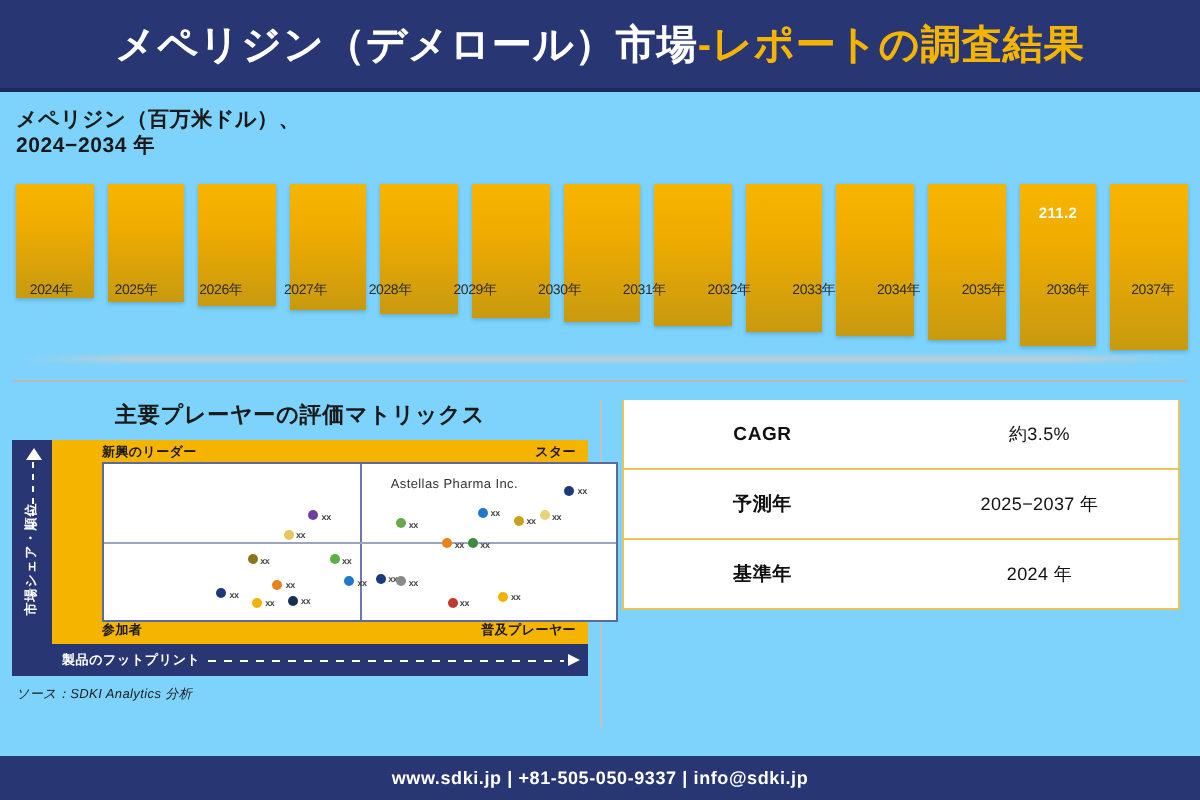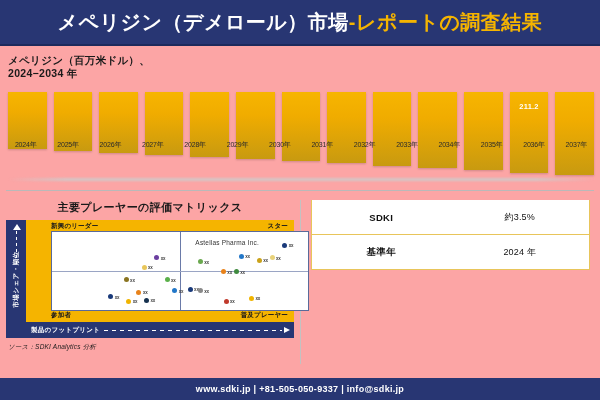--- a/index.html
+++ b/index.html
@@ -2,21 +2,21 @@
 <html><head>
 <meta charset="utf-8">
 <style>
   html,body{margin:0;padding:0;}
   body{
     width:600px;height:400px;overflow:hidden;
     background:#ffffff;
     font-family:"Liberation Sans","DejaVu Sans",sans-serif;
     -webkit-font-smoothing:antialiased;
   }
-  .page{position:relative;width:600px;height:400px;background:#fca5a5;}
+  .page{position:relative;width:600px;height:400px;background:#7dd3fc;}
 
   
   .header{
     height:44px;background:#283673;
     display:flex;align-items:center;justify-content:center;
     border-bottom:2px solid #1d2a5c;
   }
   .header-title{
     font-size:20px;font-weight:700;color:#ffffff;letter-spacing:.5px;
     white-space:nowrap;
@@ -322,22 +322,26 @@
 
       <div class="source">ソース：SDKI Analytics 分析</div>
     </div>
 
     <div class="panel-divider"></div>
 
     <div class="panel-right">
       <div class="insight-card">
         <div id="insight-rows">
             <div class="insight-row">
-              <div class="insight-key">SDKI</div>
+              <div class="insight-key">CAGR</div>
               <div class="insight-val">約3.5%</div>
+            </div>
+            <div class="insight-row">
+              <div class="insight-key">予測年</div>
+              <div class="insight-val">2025−2037 年</div>
             </div>
             <div class="insight-row">
               <div class="insight-key">基準年</div>
               <div class="insight-val">2024 年</div>
             </div>
           </div>
       </div>
     </div>
   </div>
 

